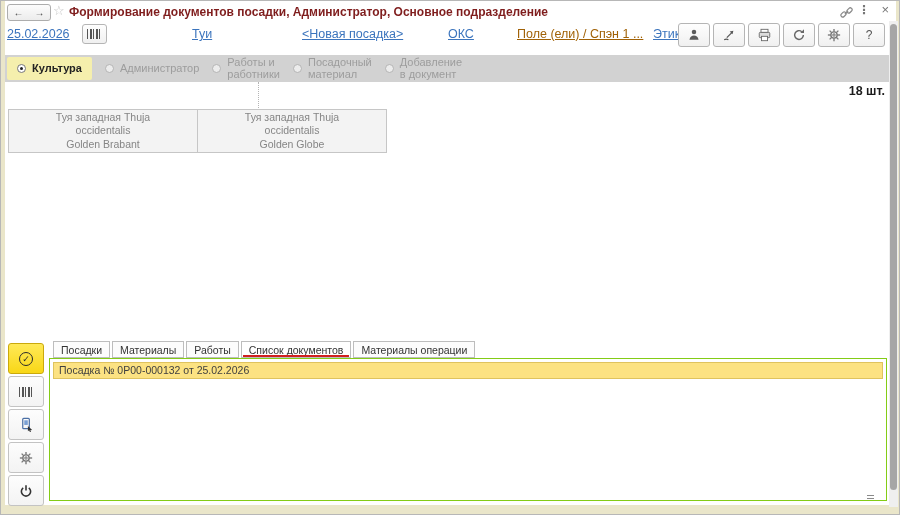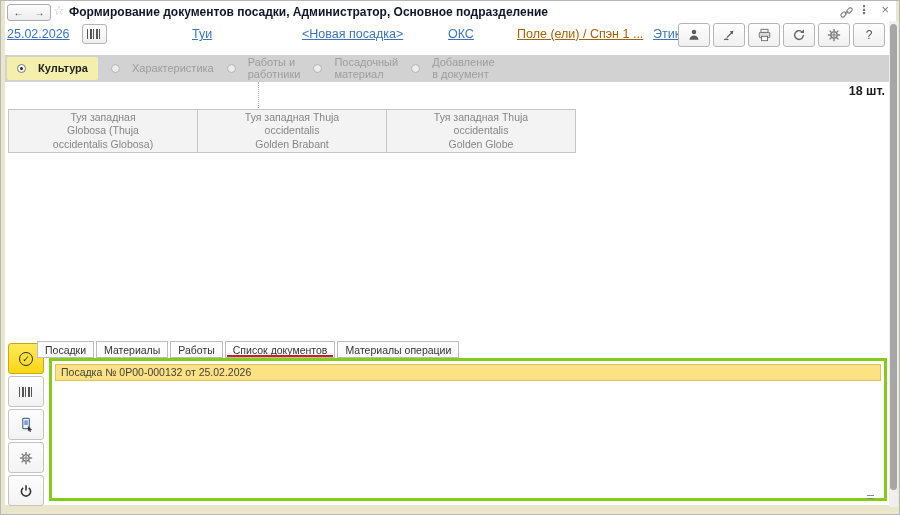--- a/index.html
+++ b/index.html
@@ -11,39 +11,39 @@
   #frame-bottom{left:0;right:0;bottom:0;height:9px;}
 
   a.link{color:#3b74bd;text-decoration:underline;font-size:12.5px;cursor:pointer;white-space:nowrap;}
   a.link.pale{color:#a16207;}
 
   
   .nav-btns{position:absolute;left:6px;top:3px;width:42px;height:15px;border:1px solid #adadad;border-radius:3px;
             background:linear-gradient(#fcfcfc,#ececec);display:flex;align-items:center;justify-content:space-around;
             font-size:10px;color:#444;z-index:2;}
   .star{position:absolute;left:52px;top:2px;font-size:13px;color:#c3c3c3;z-index:2;}
-  .wtitle{position:absolute;left:68px;top:4px;font-size:12px;font-weight:bold;color:#0f172a;white-space:nowrap;z-index:2;}
+  .wtitle{position:absolute;left:68px;top:4px;font-size:12px;font-weight:bold;color:#7f1d1d;white-space:nowrap;z-index:2;}
   .tb-ico{position:absolute;top:3px;color:#777;z-index:2;cursor:pointer;}
   #ico-chain{right:46px;top:4px;}
   #ico-more{right:29px;top:2px;font-size:12px;font-weight:bold;}
   #ico-close{right:10px;top:1px;font-size:13px;}
 
   
   .abs{position:absolute;z-index:2;}
   .btn{border:1px solid #b5b5b5;border-radius:3px;background:linear-gradient(#fefefe,#f0f0f0);
        display:flex;align-items:center;justify-content:center;cursor:pointer;box-sizing:border-box;}
   .barcode{display:inline-block;width:15px;height:10px;
            background:repeating-linear-gradient(90deg,#555 0 1px,transparent 1px 3px,#555 3px 5px,transparent 5px 6px);}
   .tbtns{position:absolute;left:677px;top:22px;display:flex;gap:3px;z-index:2;}
   .tbtns .btn{width:32px;height:24px;font-size:12px;color:#555;}
 
   
   .steps{position:absolute;left:4px;top:54px;width:884px;height:27px;background:#d2d2d2;
          display:flex;align-items:center;z-index:1;}
-  .step{display:flex;align-items:center;gap:12px;font-size:11px;color:#9d9d9d;line-height:11.5px;cursor:pointer;}
+  .step{display:flex;align-items:center;gap:6px;font-size:11px;color:#9d9d9d;line-height:11.5px;cursor:pointer;}
   .step.active{margin-left:2px;background:#f5efad;height:23px;padding:0 10px;border-radius:2px;
                font-weight:bold;color:#222;}
   .step.inactive{margin-left:13px;}
   .radio{width:9px;height:9px;border-radius:50%;background:#fff;border:1px solid #777;position:relative;flex:none;box-sizing:border-box;}
   .radio.on::after{content:"";position:absolute;left:2px;top:2px;right:2px;bottom:2px;border-radius:50%;background:#222;}
   .radio.off{background:#ececec;border-color:#b4b4b4;}
   .lines{display:flex;flex-direction:column;}
   .dotted{position:absolute;left:257px;top:81px;height:26px;border-left:1px dotted #b5b5b5;z-index:1;}
   .count{position:absolute;right:14px;top:83px;font-size:12.5px;font-weight:bold;color:#1c1c1c;z-index:2;}
 
@@ -55,26 +55,26 @@
   .card:first-child{margin-left:0;}
 
   
   .side{position:absolute;left:7px;top:342px;display:flex;flex-direction:column;gap:2px;z-index:2;}
   .side .btn{width:36px;height:31px;background:linear-gradient(#fdfdfd,#f3f3f3);border:1px solid #c3c3c3;}
   .side .btn.active{background:linear-gradient(#ffe957,#f8d717);border:1px solid #caa90c;}
   .chk{width:14px;height:14px;border:1.5px solid #2b2b2b;border-radius:50%;display:flex;align-items:center;
        justify-content:center;font-size:9px;color:#2b2b2b;box-sizing:border-box;}
 
   
-  .tabs{position:absolute;left:36px;top:340px;display:flex;gap:2px;align-items:flex-end;z-index:2;}
+  .tabs{position:absolute;left:52px;top:340px;display:flex;gap:2px;align-items:flex-end;z-index:2;}
   .tab{border:1px solid #bdbdbd;background:#fcfcfc;font-size:10.5px;color:#333;padding:2px 7px;height:17px;
        box-sizing:border-box;line-height:12px;position:relative;cursor:pointer;white-space:nowrap;}
   .tab.active{background:#fff;text-align:right;}
   .tab.active::after{content:"";position:absolute;left:1px;right:1px;bottom:0;height:2px;background:#cf2020;}
-  .panel{position:absolute;left:48px;top:357px;width:838px;height:143px;border:3px solid #84cc16;
+  .panel{position:absolute;left:48px;top:357px;width:838px;height:143px;border:1px solid #84cc16;
          background:#fff;box-sizing:border-box;z-index:1;}
   .docrow{margin:3px;height:17px;line-height:15px;background:#fce282;border:1px solid #dfc35e;
           font-size:10.5px;color:#3f3f3f;padding:0 5px;box-sizing:border-box;cursor:pointer;}
 
   
   .vscroll{position:absolute;left:888px;top:20px;width:9px;height:486px;background:#efefef;z-index:1;}
   .vthumb{position:absolute;left:1px;top:3px;width:7px;height:466px;background:#a6a6a6;border-radius:4px;}
   .grip{position:absolute;left:866px;top:492px;width:7px;height:6px;z-index:2;
         background:repeating-linear-gradient(0deg,#8a8a8a 0 1px,transparent 1px 3px);}
 </style>
@@ -156,21 +156,21 @@
     <span class="btn">?</span>
   </div>
 
   <div class="steps">
     <div class="step active">
       <span class="radio on"></span>
       <span>Культура</span>
     </div>
     <div class="step inactive">
       <span class="radio off"></span>
-      <span>Характеристика</span>
+      <span>Администратор</span>
     </div>
     <div class="step inactive">
       <span class="radio off"></span>
       <span class="lines">
         <span>Работы и</span>
         <span>работники</span>
       </span>
     </div>
     <div class="step inactive">
       <span class="radio off"></span>
@@ -184,25 +184,20 @@
       <span class="lines">
         <span>Добавление</span>
         <span>в документ</span>
       </span>
     </div>
   </div>
   <div class="dotted"></div>
   <div class="count">18 шт.</div>
 
   <div class="cards">
-    <div class="card">
-      <span>Туя западная</span>
-      <span>Globosa (Thuja</span>
-      <span>occidentalis Globosa)</span>
-    </div>
     <div class="card">
       <span>Туя западная Thuja</span>
       <span>occidentalis</span>
       <span>Golden Brabant</span>
     </div>
     <div class="card">
       <span>Туя западная Thuja</span>
       <span>occidentalis</span>
       <span>Golden Globe</span>
     </div>

